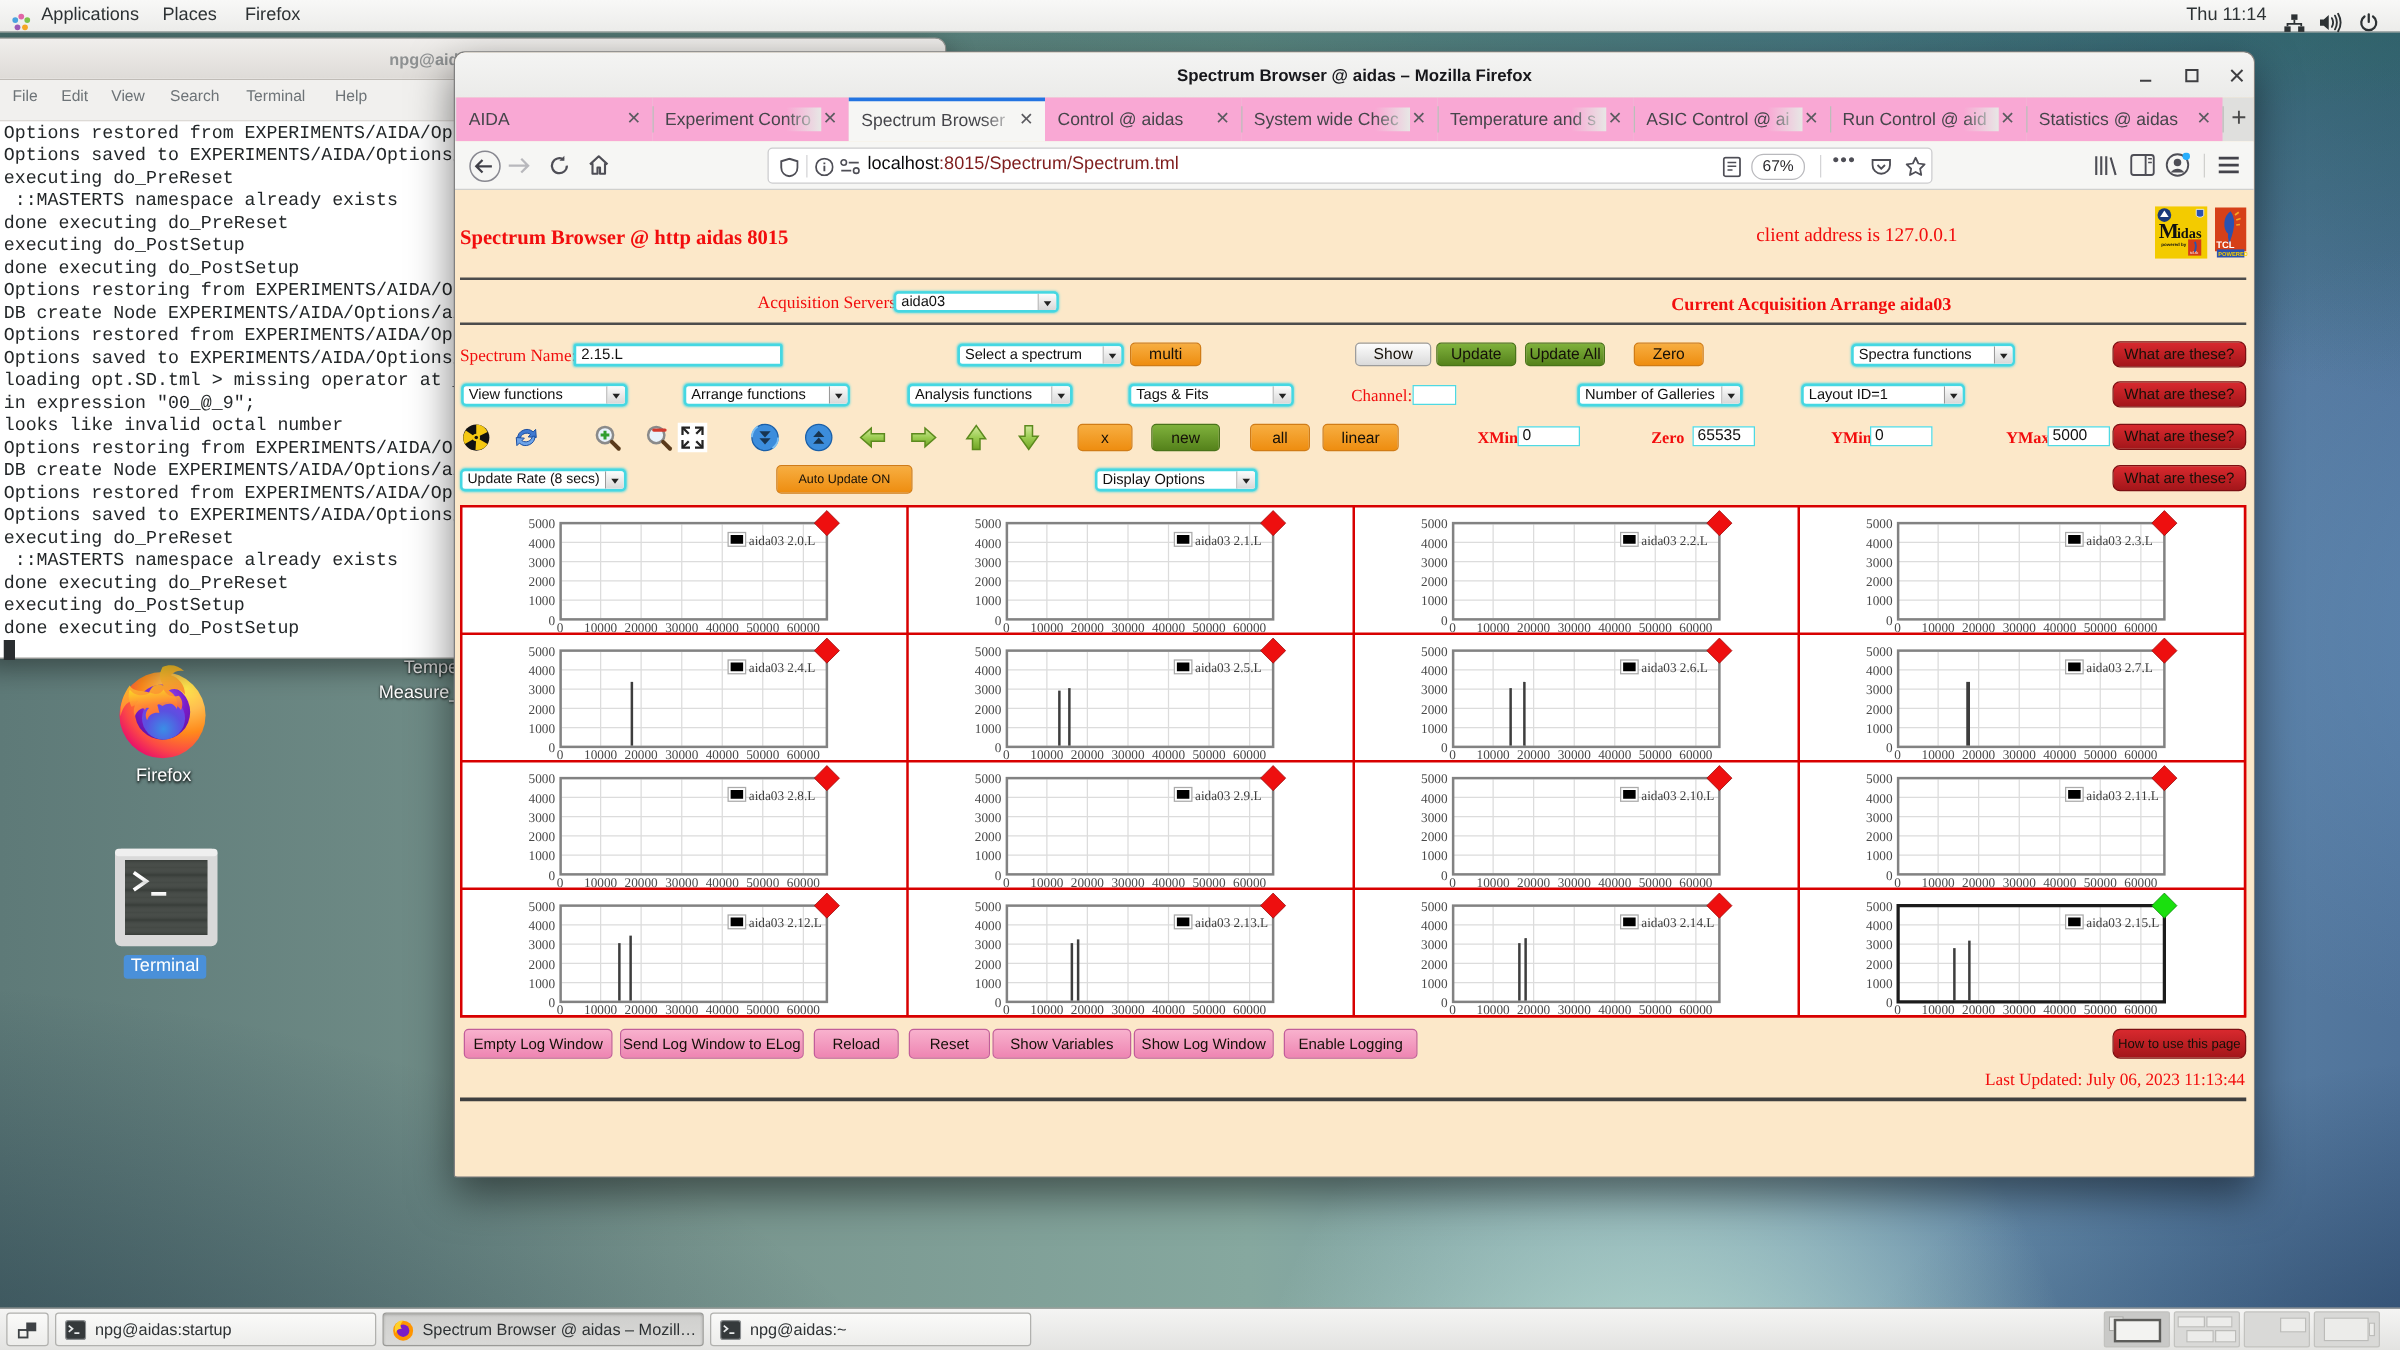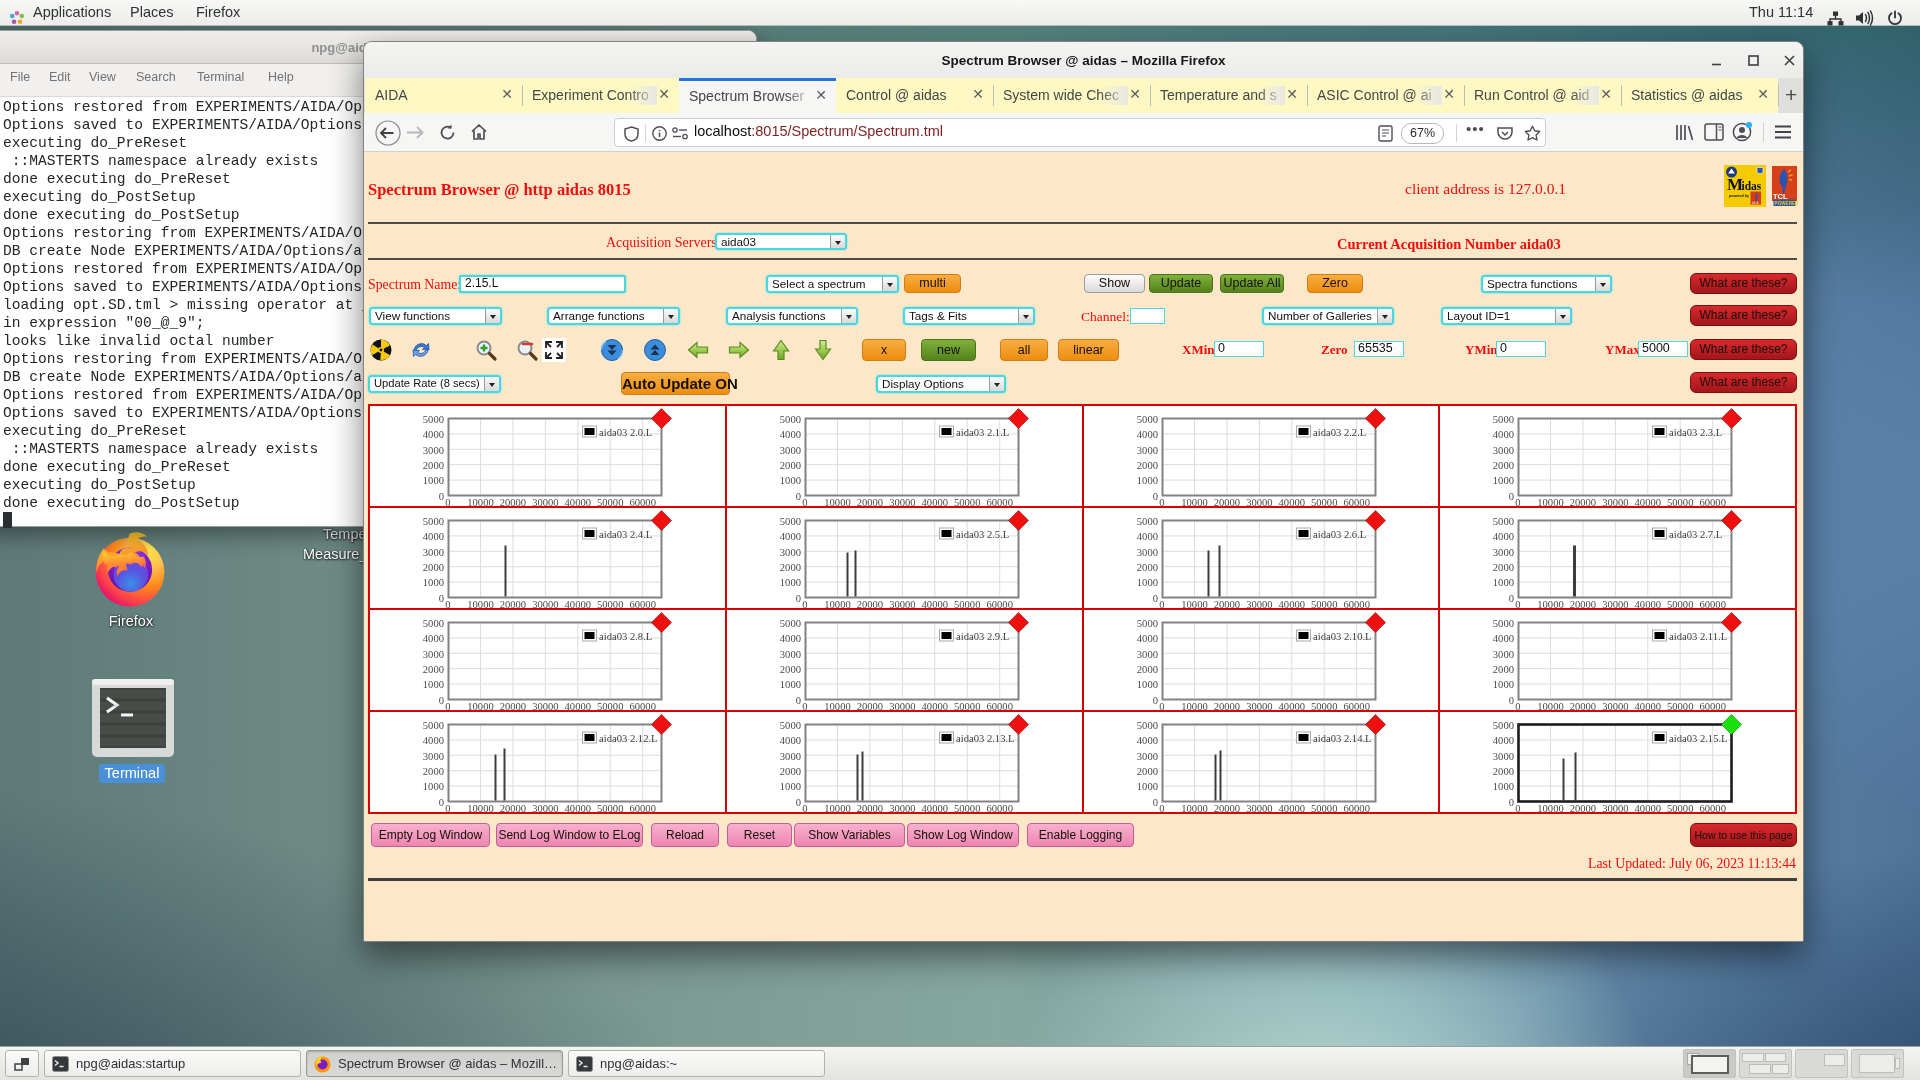--- a/index.html
+++ b/index.html
@@ -30,21 +30,21 @@
 #term pre{font-family:"Liberation Mono",monospace;font-size:14.6px;line-height:18px;color:#232729;
  padding:1px 0 0 18px}
 
 #ff{position:absolute;left:363px;top:41px;width:1441px;height:901px;z-index:20;
  border:1px solid #808080;border-radius:9px 9px 2px 2px;background:#fce8c9;
  box-shadow:0 14px 34px rgba(0,0,0,.5)}
 #ff .titlebar{height:36px;background:linear-gradient(#f4f4f3,#ebebe9);border-radius:8px 8px 0 0;
  text-align:center;font-weight:700;font-size:13.5px;color:#17171b;line-height:37px}
 #ff .wbtn{position:absolute;top:10px;width:17px;height:17px;color:#3f3f42}
 #ff .tabbar{position:absolute;left:0;top:36px;width:1439px;height:35px;background:#dfdfdd}
-.tab{position:absolute;top:0;height:35px;width:157px;background:#fef9c3;font-size:14px;color:#45454a}
+.tab{position:absolute;top:0;height:35px;width:157px;background:#f9a8d4;font-size:14px;color:#45454a}
 .tab .tt{position:absolute;left:10px;top:8px;width:118px;height:19px;overflow:hidden;white-space:nowrap;line-height:19px}
 .tab .fade{position:absolute;right:22px;top:8px;width:28px;height:19px;background:linear-gradient(to right,rgba(231,231,229,0),#e7e7e5)}
 .tab .tx{position:absolute;right:7px;top:8px;width:16px;height:18px;color:#5a5a5f;font-size:14px;text-align:center}
 .tab.active{background:#f6f6f4;border-top:3px solid #2374e1;z-index:2}
 .tab.active .tt{top:6px}
 .tab.active .tx{top:6px}
 .tab.active .fade{top:6px;background:linear-gradient(to right,rgba(246,246,244,0),#f6f6f4)}
 .tabsep{position:absolute;top:7px;width:1px;height:21px;background:#bcbcb9;z-index:3}
 #ff .navbar{position:absolute;left:0;top:71px;width:1439px;height:39px;background:#f6f6f4;border-bottom:1px solid #d0d0cd}
 #urlbar{position:absolute;left:250px;top:5px;width:932px;height:29px;background:#fff;border:1px solid #ccccce;border-radius:4px}
@@ -682,21 +682,21 @@
             <text x="229" y="29.8" font-family="Liberation Serif" font-size="10.6" fill="#3e3e3e">aida03 2.15.L</text>
             <rect x="284.4" y="5.4" width="14.2" height="14.2" fill="#1ae00e" stroke="#0a8a0a" stroke-width="0.6" transform="rotate(45 291.5 12.5)"></rect>
           </svg>
         </div>
       </div>
       <div class="rtxt" style="top:28px;font-size:16.5px;left:4px;font-weight:700">Spectrum Browser @ http aidas 8015</div>
       <div class="rtxt" style="top:28px;font-size:15.5px;left:1041px;font-weight:400">client address is 127.0.0.1</div>
       <div class="hr" style="top:70px"></div>
       <div class="rtxt" style="top:83px;font-size:14px;left:242px">Acquisition Servers</div>
       <div class="sel" style="left:351px;top:81px;width:132px;height:17px">aida03<span class="sar"></span></div>
-      <div class="rtxt" style="top:84px;font-size:14.5px;left:973px;font-weight:700">Current Acquisition Number aida03</div>
+      <div class="rtxt" style="top:84px;font-size:14.5px;left:973px;font-weight:700">Current Acquisition Arrange aida03</div>
       <div class="hr" style="top:106px"></div>
       <div class="rtxt" style="top:125px;font-size:13.8px;left:4px">Spectrum Name:</div>
       <div class="inp" style="left:95px;top:123px;width:167px;height:18px">2.15.L</div>
       <div class="sel" style="left:402px;top:123px;width:133px;height:18px">Select a spectrum<span class="sar"></span></div>
       <div class="btn ob" style="left:540px;top:122px;width:57px;height:19px;line-height:17px">multi</div>
       <div class="btn wb" style="left:720px;top:122px;width:61px;height:19px;line-height:17px">Show</div>
       <div class="btn gb" style="left:785px;top:122px;width:64px;height:19px;line-height:17px">Update</div>
       <div class="btn gb" style="left:856px;top:122px;width:64px;height:19px;line-height:17px">Update All</div>
       <div class="btn ob" style="left:943px;top:122px;width:56px;height:19px;line-height:17px">Zero</div>
       <div class="sel" style="left:1117px;top:123px;width:131px;height:18px">Spectra functions<span class="sar"></span></div>
@@ -786,21 +786,21 @@
       <div class="rtxt" style="top:190px;font-size:13px;left:818px;font-weight:700">XMin</div>
       <div class="inp2" style="left:850px;top:189px;width:50px">0</div>
       <div class="rtxt" style="top:190px;font-size:13px;left:957px;font-weight:700">Zero</div>
       <div class="inp2" style="left:990px;top:189px;width:50px">65535</div>
       <div class="rtxt" style="top:190px;font-size:13px;left:1101px;font-weight:700">YMin</div>
       <div class="inp2" style="left:1132px;top:189px;width:50px">0</div>
       <div class="rtxt" style="top:190px;font-size:13px;left:1241px;font-weight:700">YMax</div>
       <div class="inp2" style="left:1274px;top:189px;width:50px">5000</div>
       <div class="btn rb" style="left:1326px;top:187px;width:107px;height:21px;line-height:19px;font-size:12px">What are these?</div>
       <div class="sel" style="left:4px;top:223px;width:133px;height:18px;font-size:11.2px">Update Rate (8 secs)<span class="sar"></span></div>
-      <div class="btn ob" style="left:257px;top:220px;width:109px;height:23px;line-height:21px;font-size:15px;font-weight:700">Auto Update ON</div>
+      <div class="btn ob" style="left:257px;top:220px;width:109px;height:23px;line-height:21px;font-size:10px;font-weight:400">Auto Update ON</div>
       <div class="sel" style="left:512px;top:223px;width:130px;height:18px">Display Options<span class="sar"></span></div>
       <div class="btn rb" style="left:1326px;top:220px;width:107px;height:21px;line-height:19px;font-size:12px">What are these?</div>
       <div class="btn pb" style="left:7px;top:671px;width:119px;height:24px;line-height:22px;font-size:12px">Empty Log Window</div>
       <div class="btn pb" style="left:132px;top:671px;width:147px;height:24px;line-height:22px;font-size:12px">Send Log Window to ELog</div>
       <div class="btn pb" style="left:287px;top:671px;width:68px;height:24px;line-height:22px;font-size:12px">Reload</div>
       <div class="btn pb" style="left:363px;top:671px;width:65px;height:24px;line-height:22px;font-size:12px">Reset</div>
       <div class="btn pb" style="left:430px;top:671px;width:111px;height:24px;line-height:22px;font-size:12px">Show Variables</div>
       <div class="btn pb" style="left:543px;top:671px;width:112px;height:24px;line-height:22px;font-size:12px">Show Log Window</div>
       <div class="btn pb" style="left:663px;top:671px;width:107px;height:24px;line-height:22px;font-size:12px">Enable Logging</div>
       <div class="btn rb" style="left:1326px;top:671px;width:107px;height:24px;line-height:22px;font-size:10.5px">How to use this page</div>

